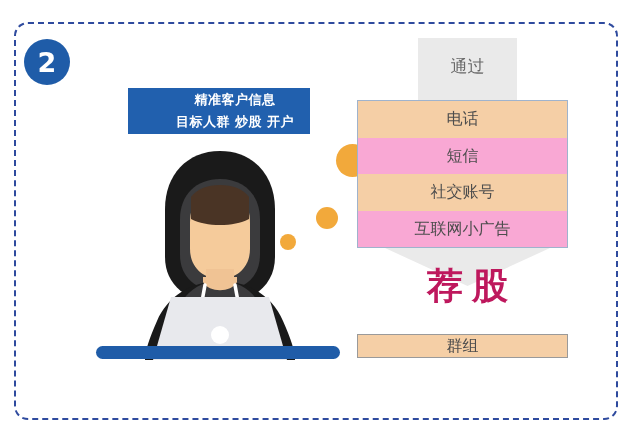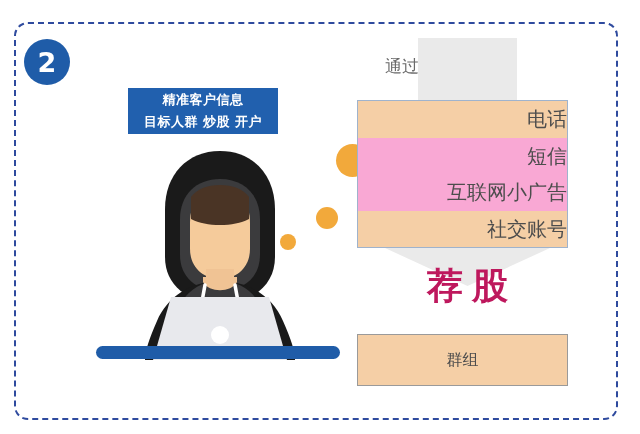--- a/index.html
+++ b/index.html
@@ -54,20 +54,21 @@
     left: 128px;
     top: 88px;
     width: 150px;
     height: 46px;
     background: #2160ae;
     display: flex;
     flex-direction: column;
     align-items: center;
     justify-content: center;
     gap: 1px;
+    padding-left: 32px;
   }
   #caption-box .line {
     color: #ffffff;
     font-size: 13px;
     font-weight: bold;
     line-height: 1.55;
     white-space: nowrap;
     letter-spacing: .5px;
   }
 
@@ -109,20 +110,21 @@
     width: 165px;
     height: 248px;
   }
 
   
   #through-label {
     position: absolute;
     left: 385px;
     top: 58px;
     width: 165px;
+    text-align: center;
     color: #6a6a6a;
     font-size: 17px;
     line-height: 1;
   }
 
   
   #channel-list {
     position: absolute;
     left: 357px;
     top: 100px;
@@ -131,22 +133,22 @@
     border: 1px solid #9fb3cd;
     box-sizing: border-box;
     background: #ffffff;
     display: flex;
     flex-direction: column;
   }
   #channel-list .row {
     flex: 1 1 0;
     display: flex;
     align-items: center;
-    justify-content: flex-end;
-    font-size: 20px;
+    justify-content: center;
+    font-size: 16px;
     color: #4d4d4d;
     line-height: 1;
   }
   #channel-list .row.filled { background: #f5cfa6; }
   #channel-list .row.plain  { background: #f9a8d4; }
 
   
   #promo-text {
     position: absolute;
     left: 385px;
@@ -160,21 +162,21 @@
     text-indent: 9px;
     line-height: 1;
   }
 
   
   #group-box {
     position: absolute;
     left: 357px;
     top: 334px;
     width: 211px;
-    height: 52px;
+    height: 24px;
     border: 1px solid #9a9a9a;
     box-sizing: border-box;
     background: #f5cfa6;
     display: flex;
     align-items: center;
     justify-content: center;
     font-size: 16px;
     color: #4d4d4d;
     line-height: 1;
   }
@@ -263,25 +265,25 @@
 
 <div id="through-label">通过</div>
 
 <div id="channel-list">
   <div class="row filled">
     <span>电话</span>
   </div>
   <div class="row plain">
     <span>短信</span>
   </div>
+  <div class="row filled">
+    <span>社交账号</span>
+  </div>
   <div class="row plain">
     <span>互联网小广告</span>
   </div>
-  <div class="row filled">
-    <span>社交账号</span>
-  </div>
 </div>
 
 <div id="promo-text">荐股</div>
 
 <div id="group-box">
   <span>群组</span>
 </div>
 
 </body></html>

